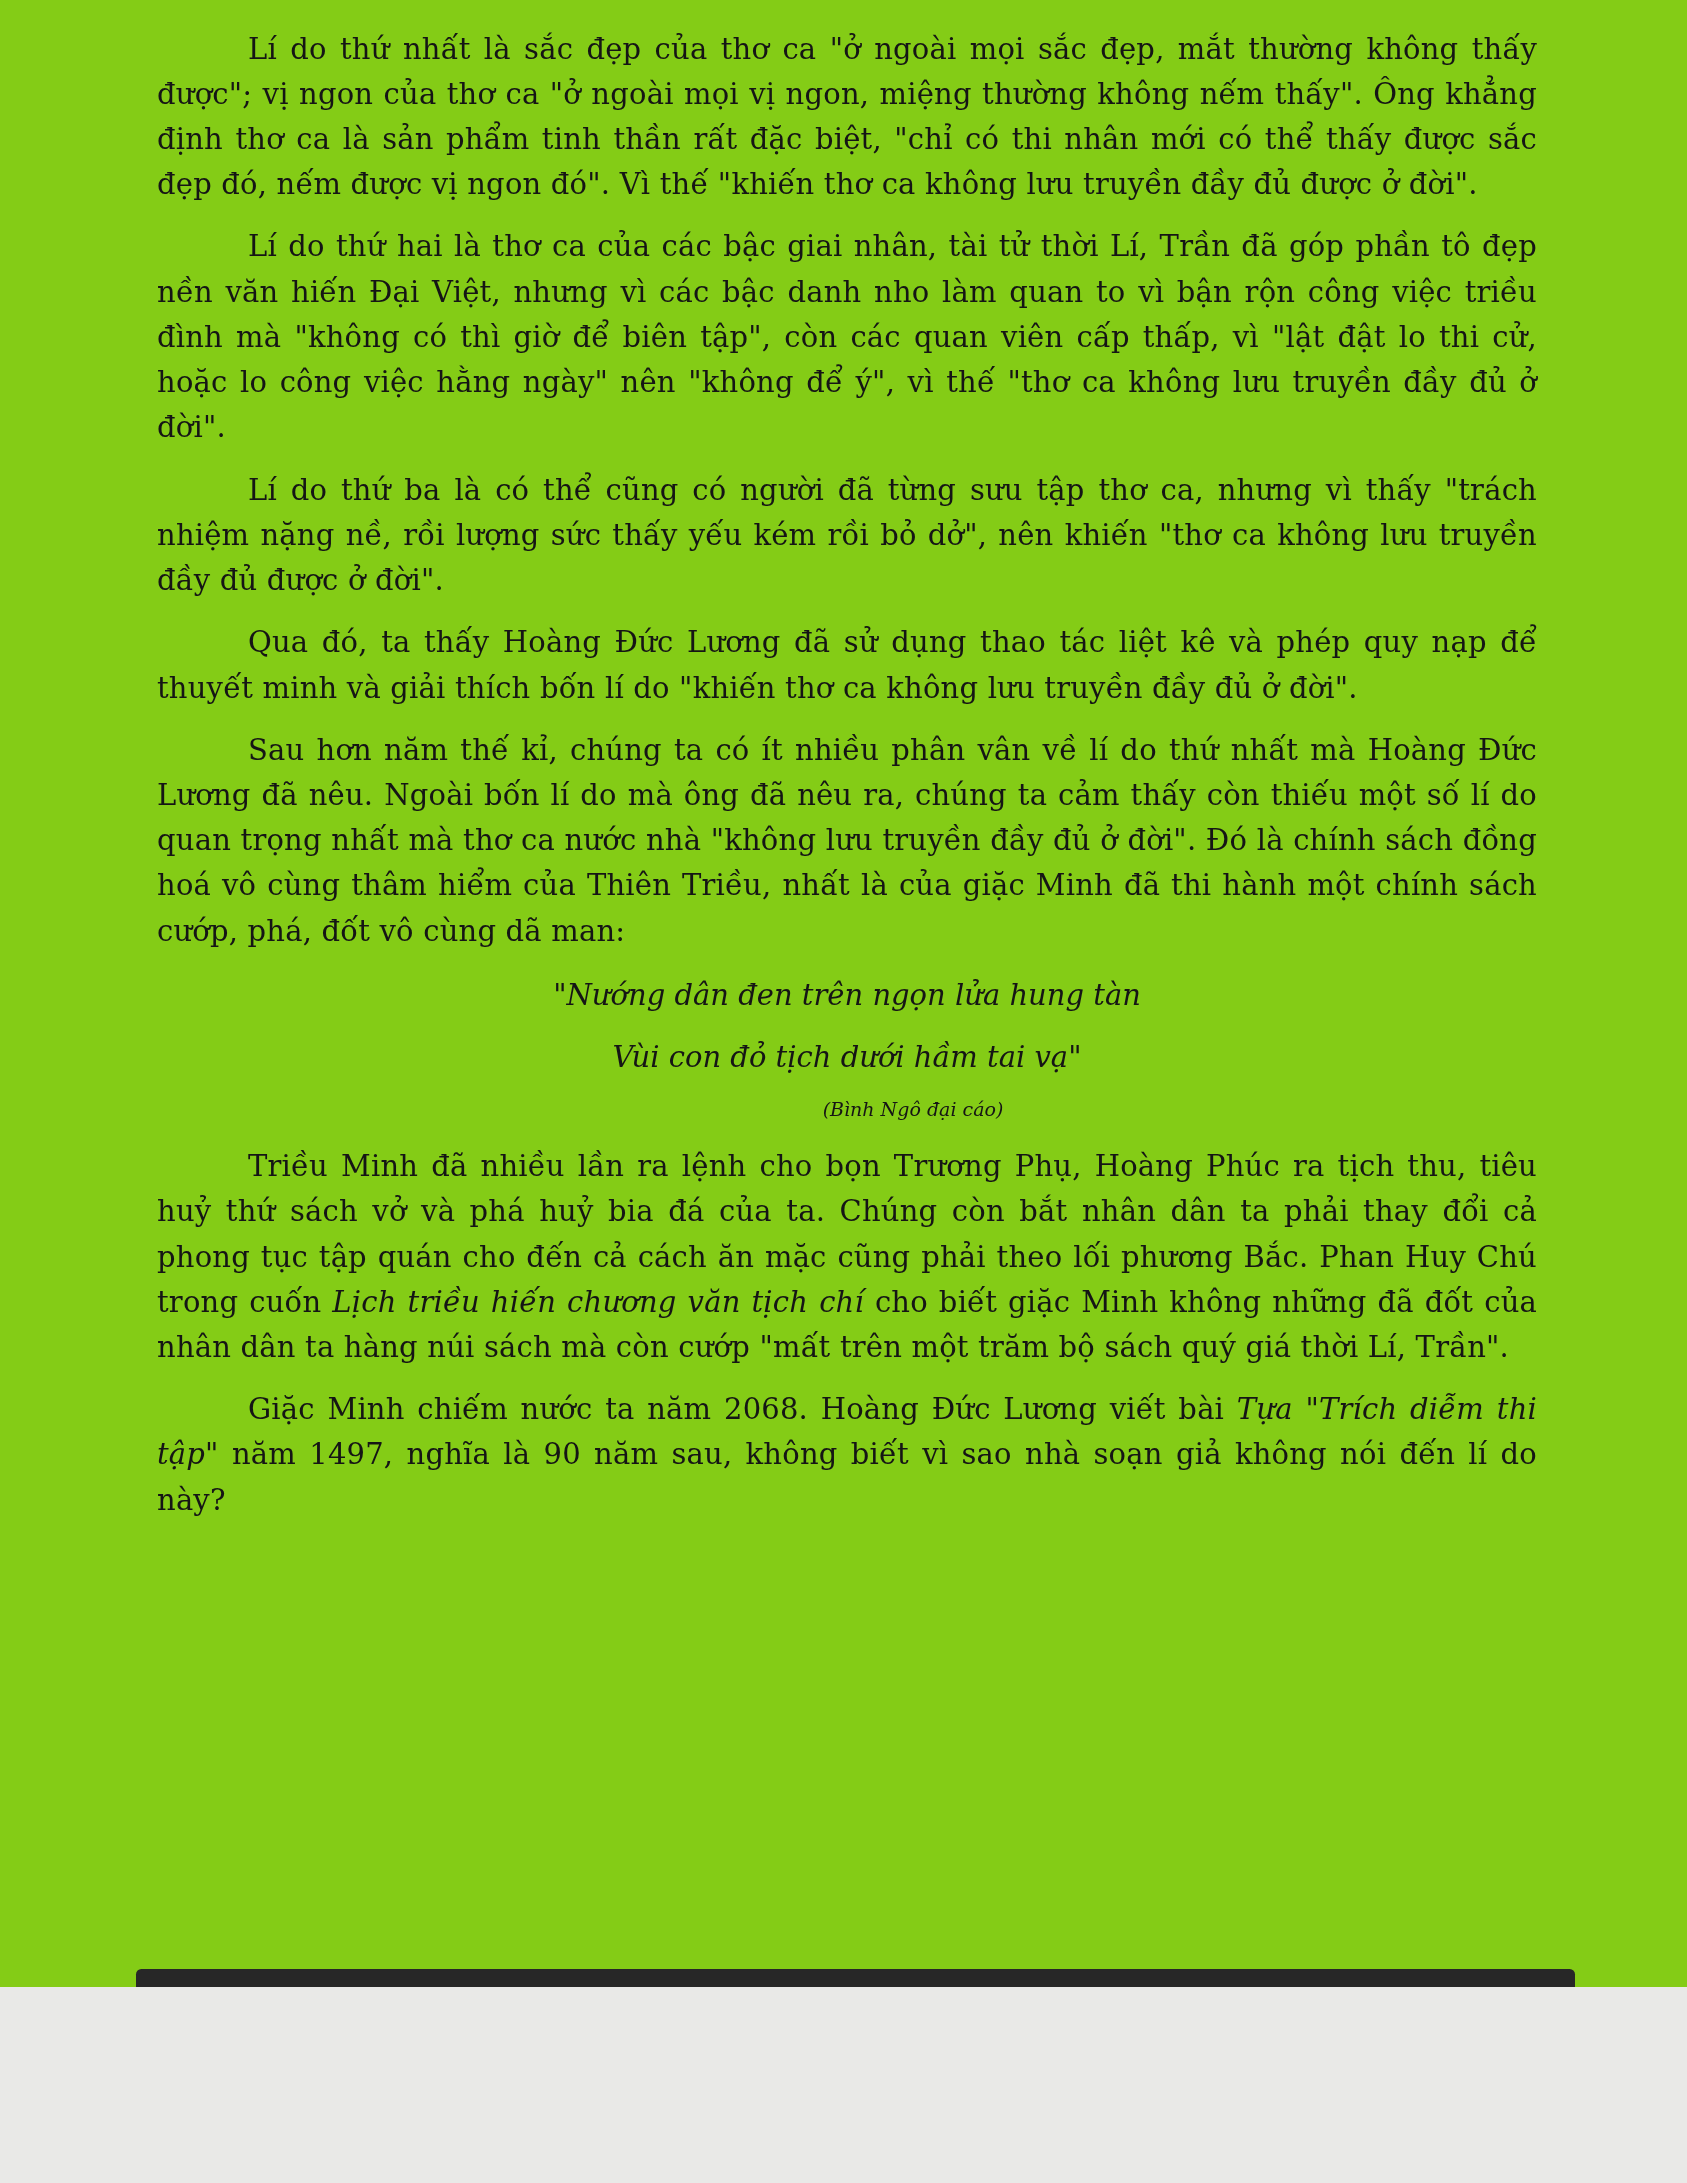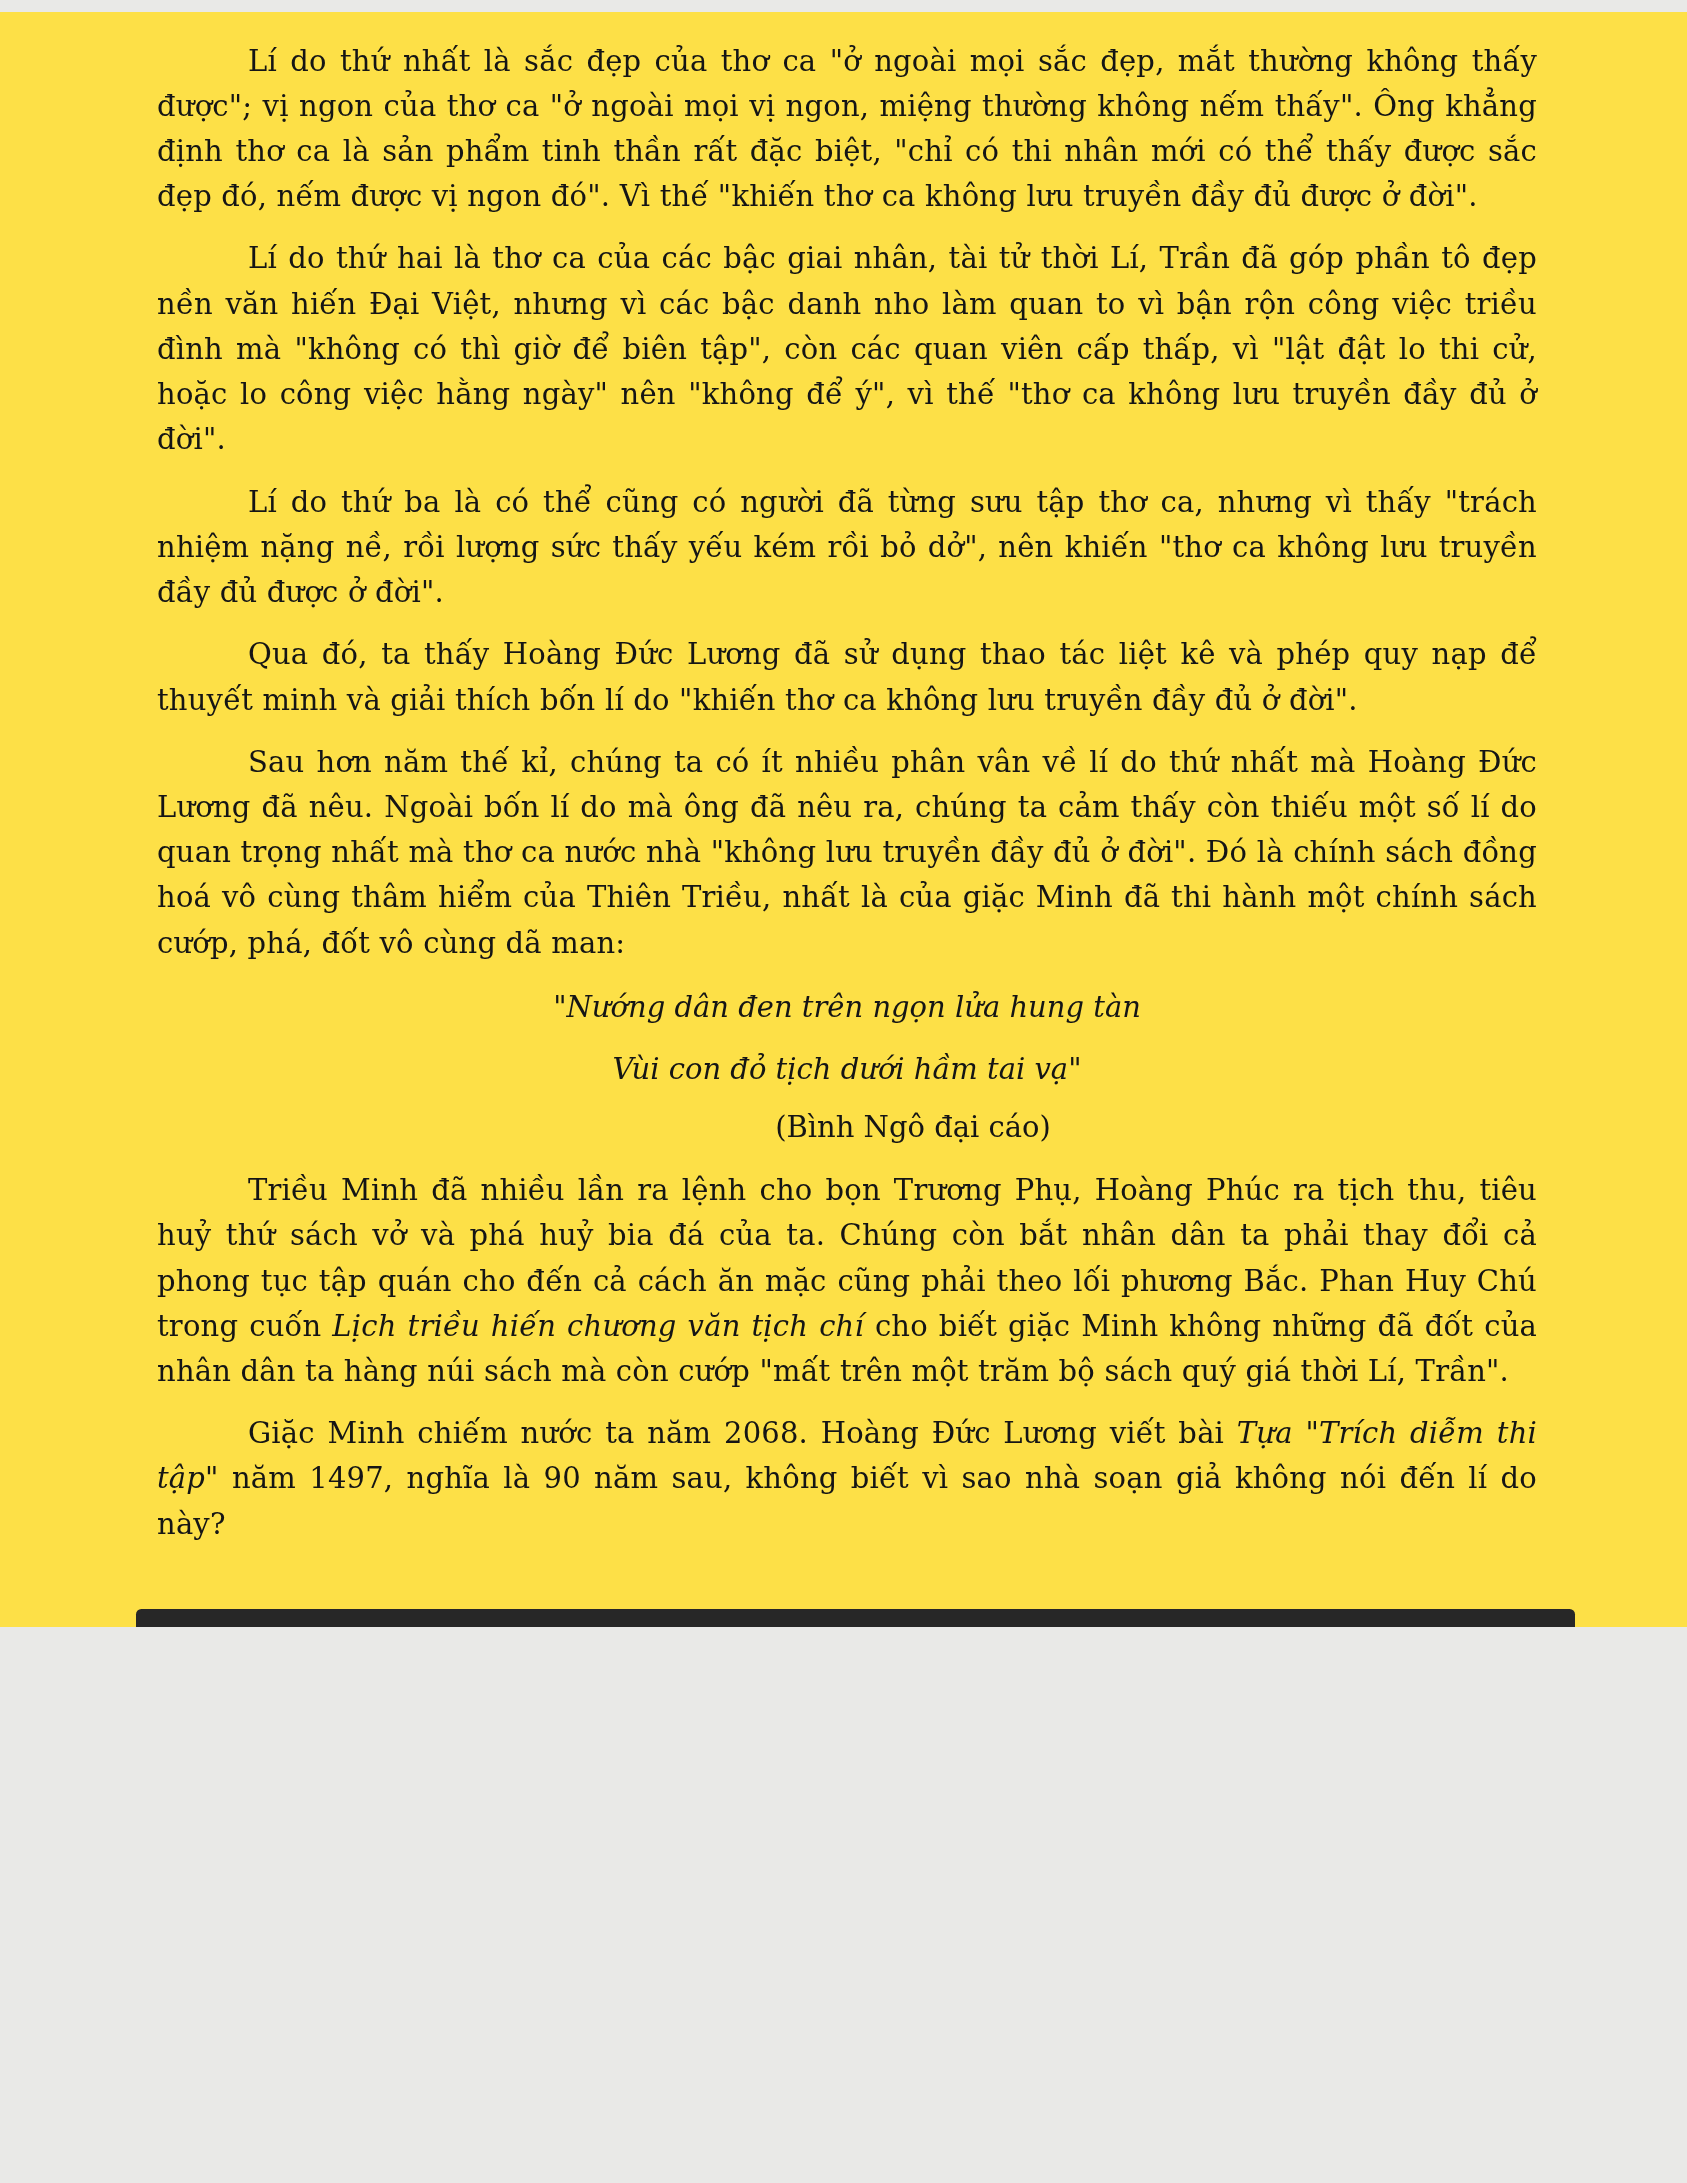--- a/index.html
+++ b/index.html
@@ -1,22 +1,22 @@
 <!DOCTYPE html>
 <html style="font-size:10.6px"><head>
 <meta charset="utf-8">
 <style>
   * { margin: 0; padding: 0; box-sizing: border-box; }
   html, body { background: #e9e9e7; }
   .page {
     position: relative;
     width: 1687px;
-    height: 1615px;
-    margin: 12px auto;
-    background: #fde047;
+    height: 1987px;
+    margin: 0 auto;
+    background: #84cc16;
     overflow: hidden;
     font-family: "DejaVu Serif", "Liberation Serif", serif;
     color: #151515;
   }
   .content {
     position: absolute;
     left: 157px;
     right: 150px;
     top: 26.5px;
   }
@@ -38,21 +38,22 @@
     font-style: italic;
     line-height: 1.45;
     margin-bottom: 20px;
   }
   .quote-attr-row {
     text-align: center;
     margin: 4px 0 24px 0;
   }
   .quote-attr {
     display: inline-block;
-    font-size: 29px;
+    font-size: 19px;
+    font-style: italic;
     position: relative;
     left: 66px;
   }
   .scan-bar {
     position: absolute;
     left: 136px;
     right: 112px;
     bottom: 0;
     height: 18.5px;
     background: #272727;

